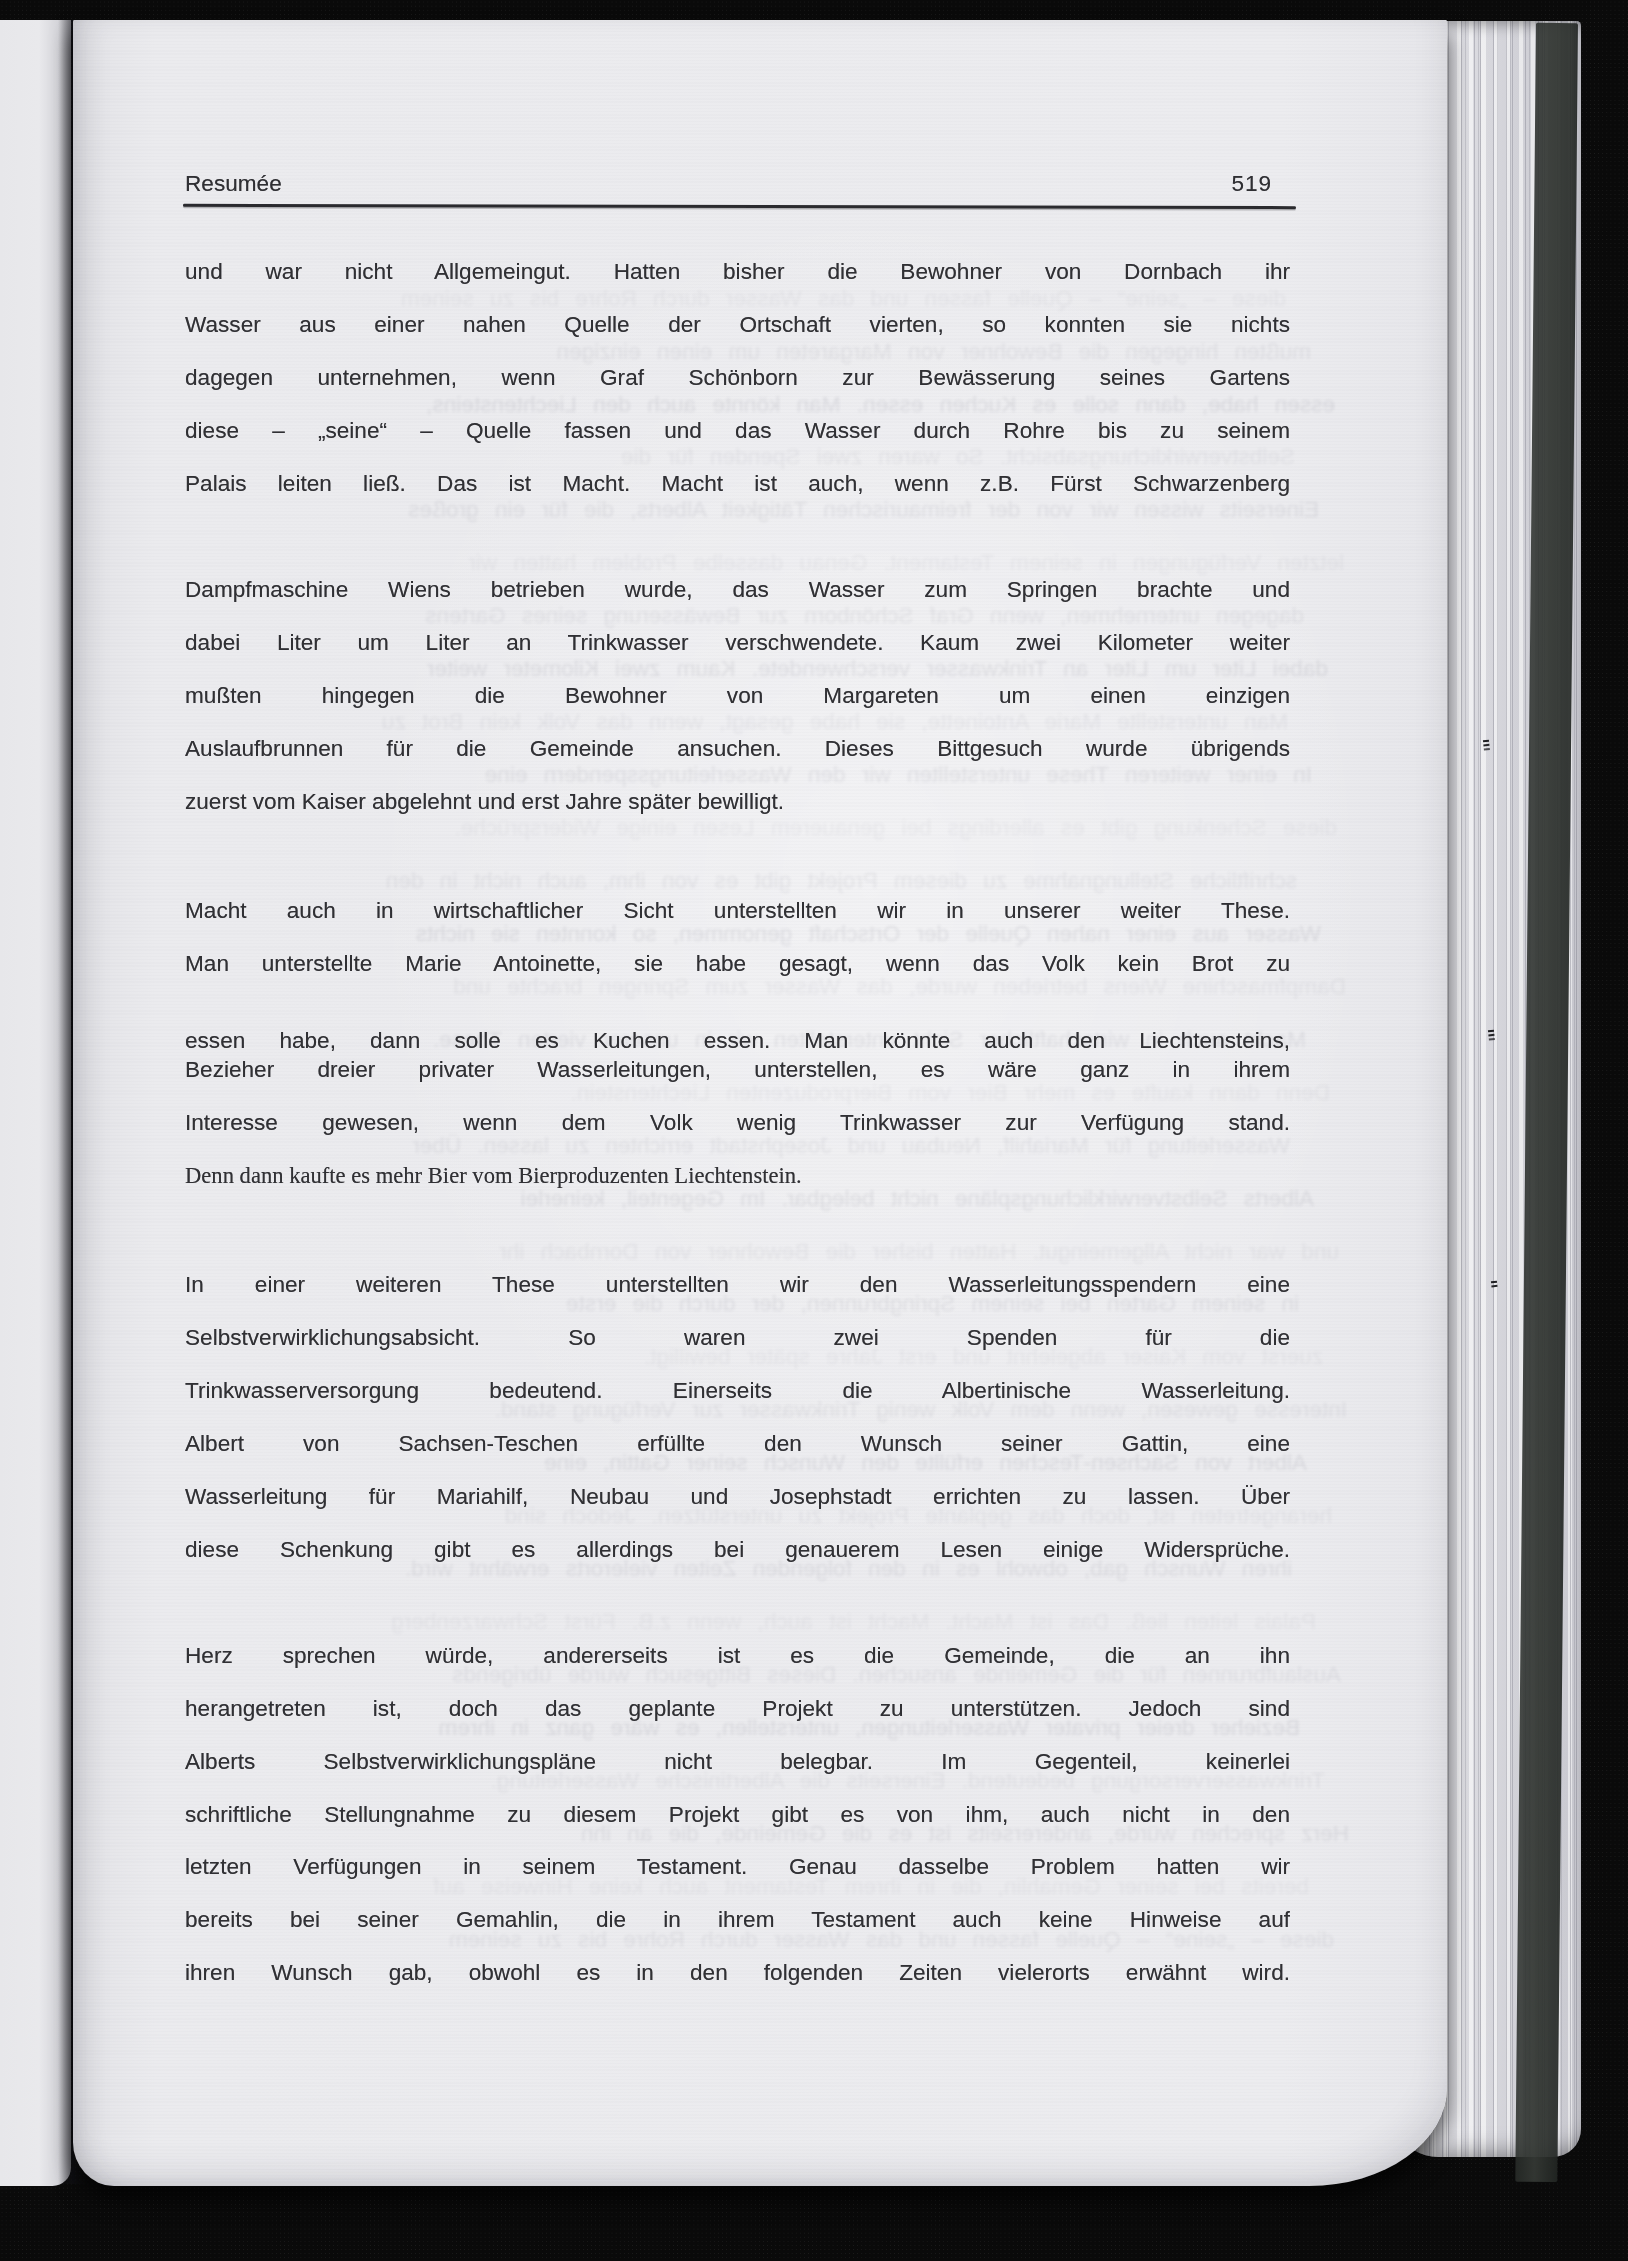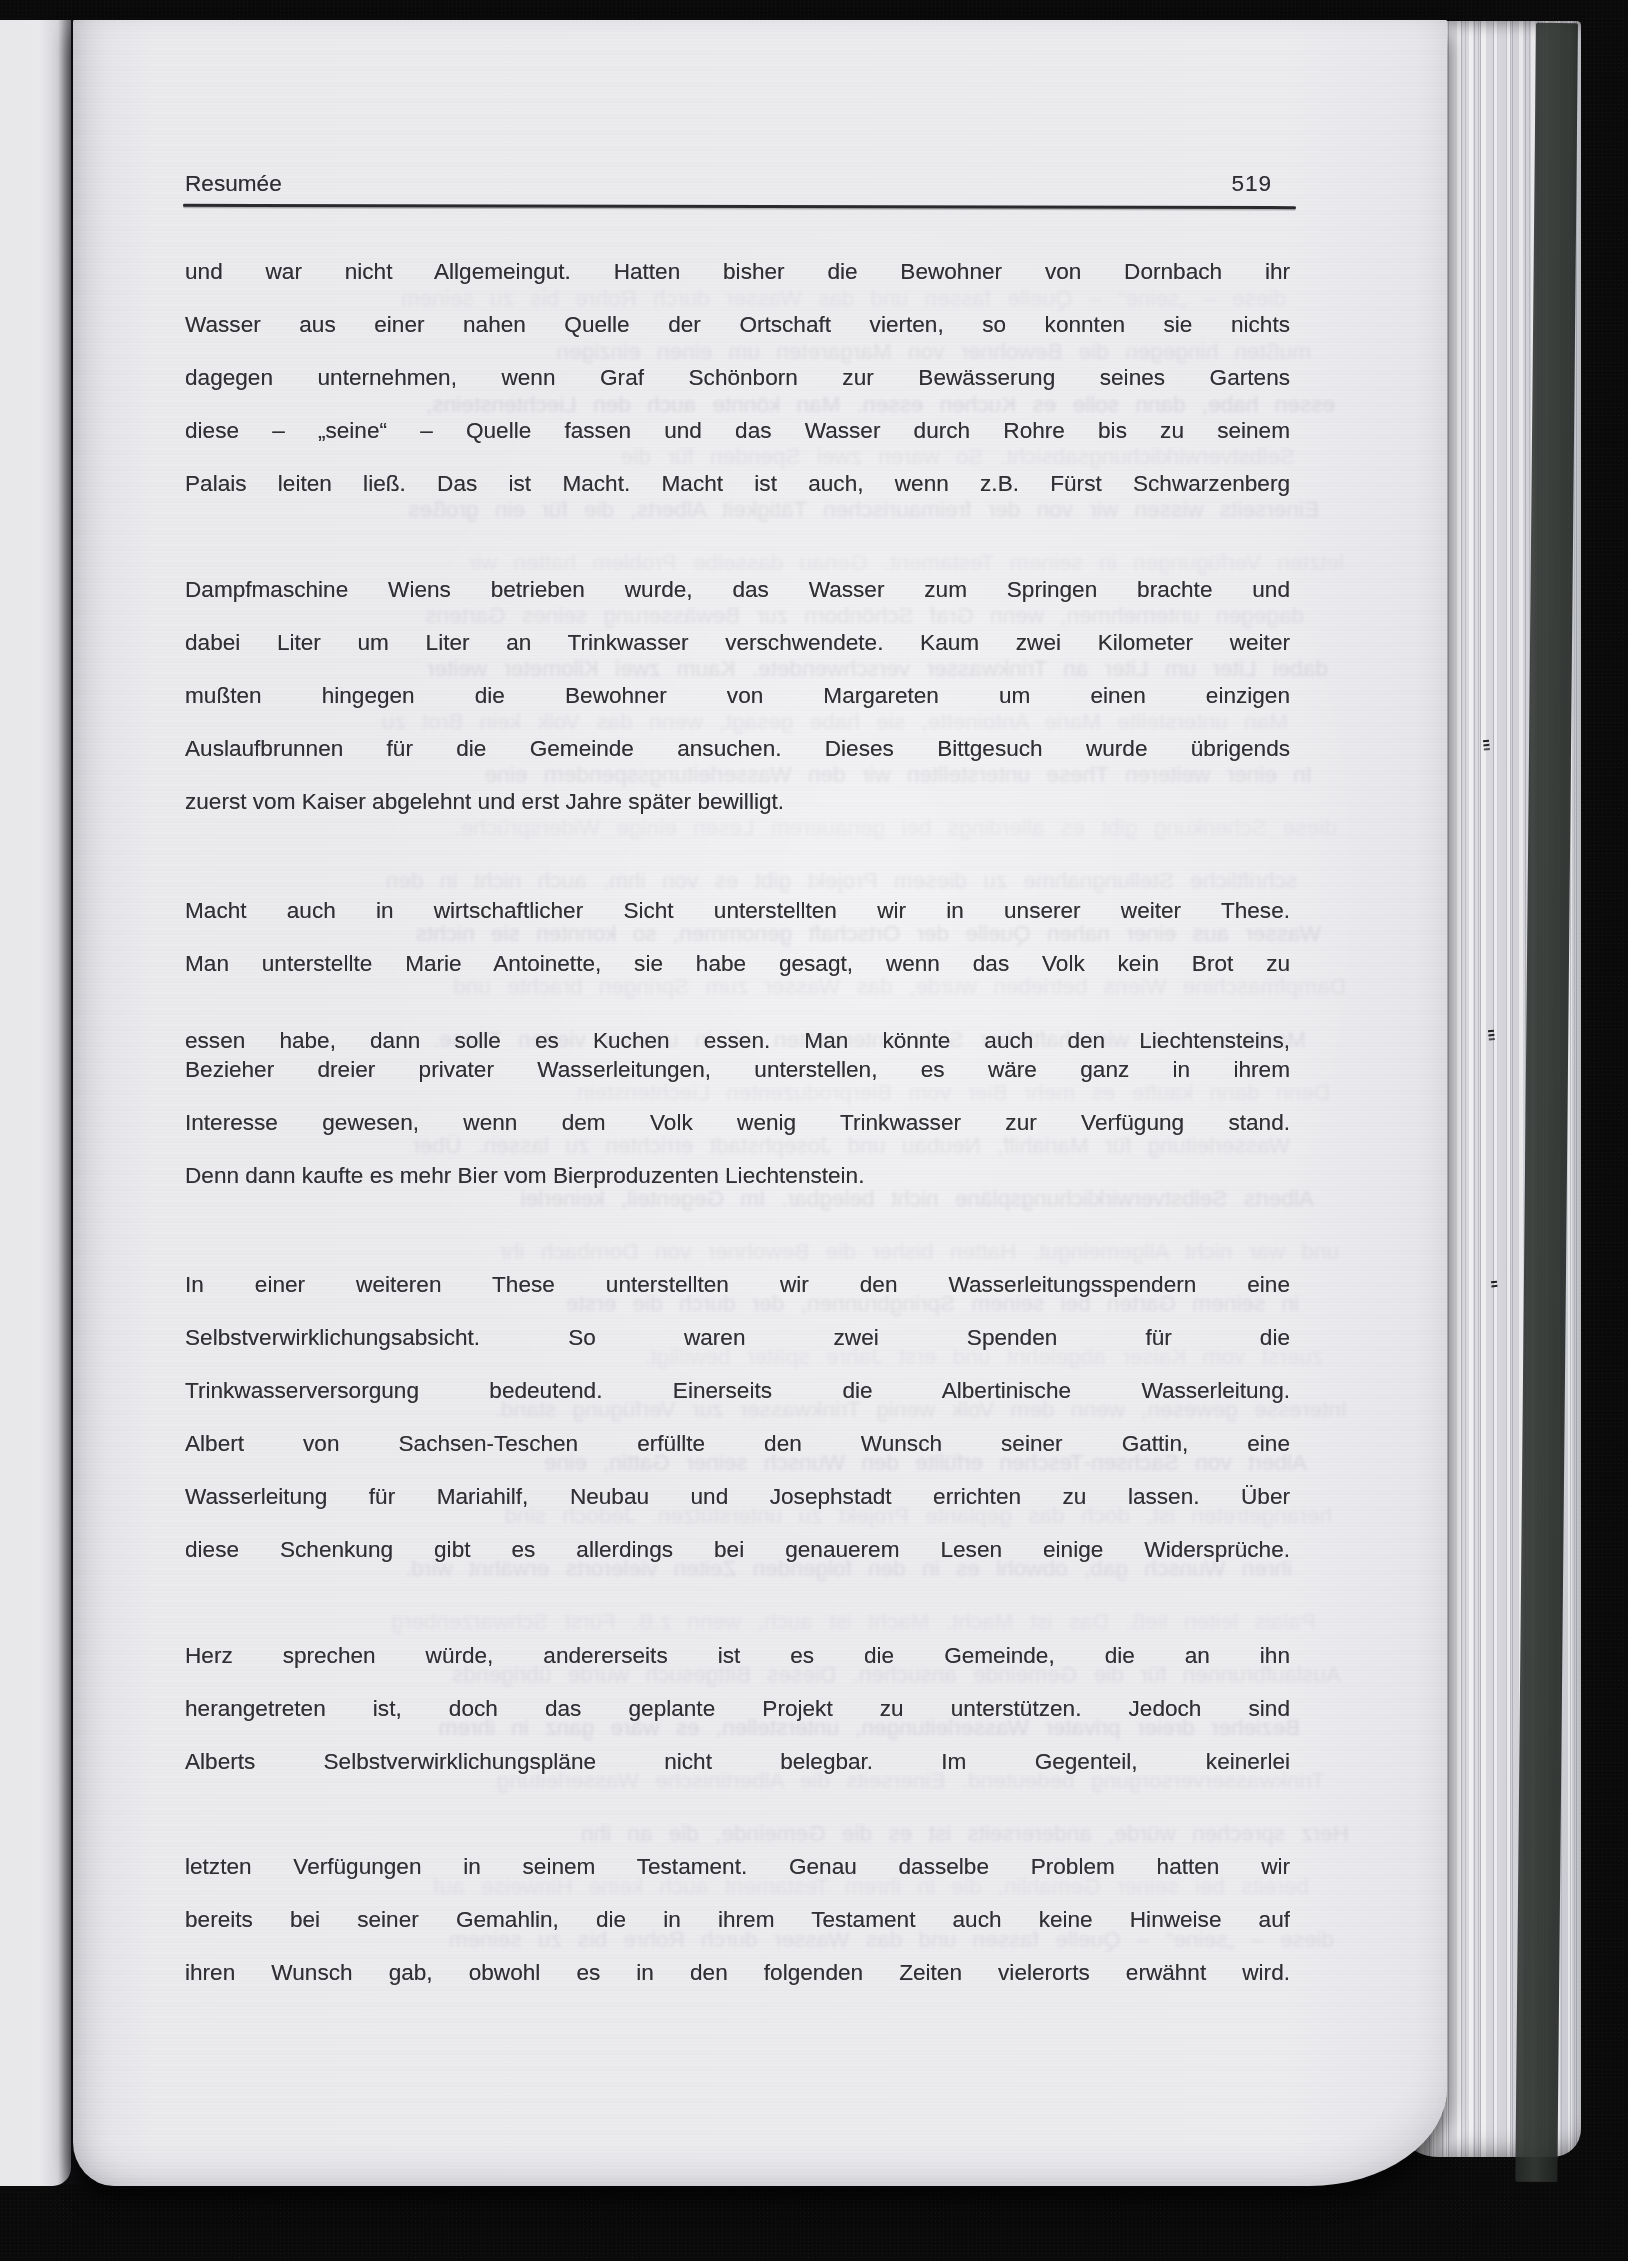--- a/index.html
+++ b/index.html
@@ -180,28 +180,29 @@
       <div class="line justify" style="top: 557px;">Dampfmaschine Wiens betrieben wurde, das Wasser zum Springen brachte und</div>
       <div class="line justify" style="top: 610px;">dabei Liter um Liter an Trinkwasser verschwendete. Kaum zwei Kilometer weiter</div>
       <div class="line justify" style="top: 663px;">mußten hingegen die Bewohner von Margareten um einen einzigen</div>
       <div class="line justify" style="top: 716px;">Auslaufbrunnen für die Gemeinde ansuchen. Dieses Bittgesuch wurde übrigends</div>
       <div class="line" style="top: 769px;">zuerst vom Kaiser abgelehnt und erst Jahre später bewilligt.</div>
       <div class="line justify" style="top: 878px;">Macht auch in wirtschaftlicher Sicht unterstellten wir in unserer weiter These.</div>
       <div class="line justify" style="top: 931px;">Man unterstellte Marie Antoinette, sie habe gesagt, wenn das Volk kein Brot zu</div>
       <div class="line justify" style="top: 984px; margin-top: 24px;">essen habe, dann solle es Kuchen essen. Man könnte auch den Liechtensteins,</div>
       <div class="line justify" style="top: 1037px;">Bezieher dreier privater Wasserleitungen, unterstellen, es wäre ganz in ihrem</div>
       <div class="line justify" style="top: 1090px;">Interesse gewesen, wenn dem Volk wenig Trinkwasser zur Verfügung stand.</div>
-      <div class="line" style="top: 1143px;">Denn dann kaufte es mehr Bier vom Bierproduzenten Liechtenstein.</div>
+      <div class="line" style="top: 1143px; font-family: Liberation Serif, serif;">Denn dann kaufte es mehr Bier vom Bierproduzenten Liechtenstein.</div>
       <div class="line justify" style="top: 1252px;">In einer weiteren These unterstellten wir den Wasserleitungsspendern eine</div>
       <div class="line justify" style="top: 1305px;">Selbstverwirklichungsabsicht. So waren zwei Spenden für die</div>
       <div class="line justify" style="top: 1358px;">Trinkwasserversorgung bedeutend. Einerseits die Albertinische Wasserleitung.</div>
       <div class="line justify" style="top: 1411px;">Albert von Sachsen-Teschen erfüllte den Wunsch seiner Gattin, eine</div>
       <div class="line justify" style="top: 1464px;">Wasserleitung für Mariahilf, Neubau und Josephstadt errichten zu lassen. Über</div>
       <div class="line justify" style="top: 1517px;">diese Schenkung gibt es allerdings bei genauerem Lesen einige Widersprüche.</div>
       <div class="line justify" style="top: 1623px;">Herz sprechen würde, andererseits ist es die Gemeinde, die an ihn</div>
       <div class="line justify" style="top: 1676px;">herangetreten ist, doch das geplante Projekt zu unterstützen. Jedoch sind</div>
       <div class="line justify" style="top: 1729px;">Alberts Selbstverwirklichungspläne nicht belegbar. Im Gegenteil, keinerlei</div>
+      <div class="line justify" style="top: 1782px;">schriftliche Stellungnahme zu diesem Projekt gibt es von ihm, auch nicht in den</div>
       <div class="line justify" style="top: 1834px;">letzten Verfügungen in seinem Testament. Genau dasselbe Problem hatten wir</div>
       <div class="line justify" style="top: 1887px;">bereits bei seiner Gemahlin, die in ihrem Testament auch keine Hinweise auf</div>
       <div class="line justify" style="top: 1940px;">ihren Wunsch gab, obwohl es in den folgenden Zeiten vielerorts erwähnt wird.</div>
     </div>
 </div>
 
 
 </body></html>

